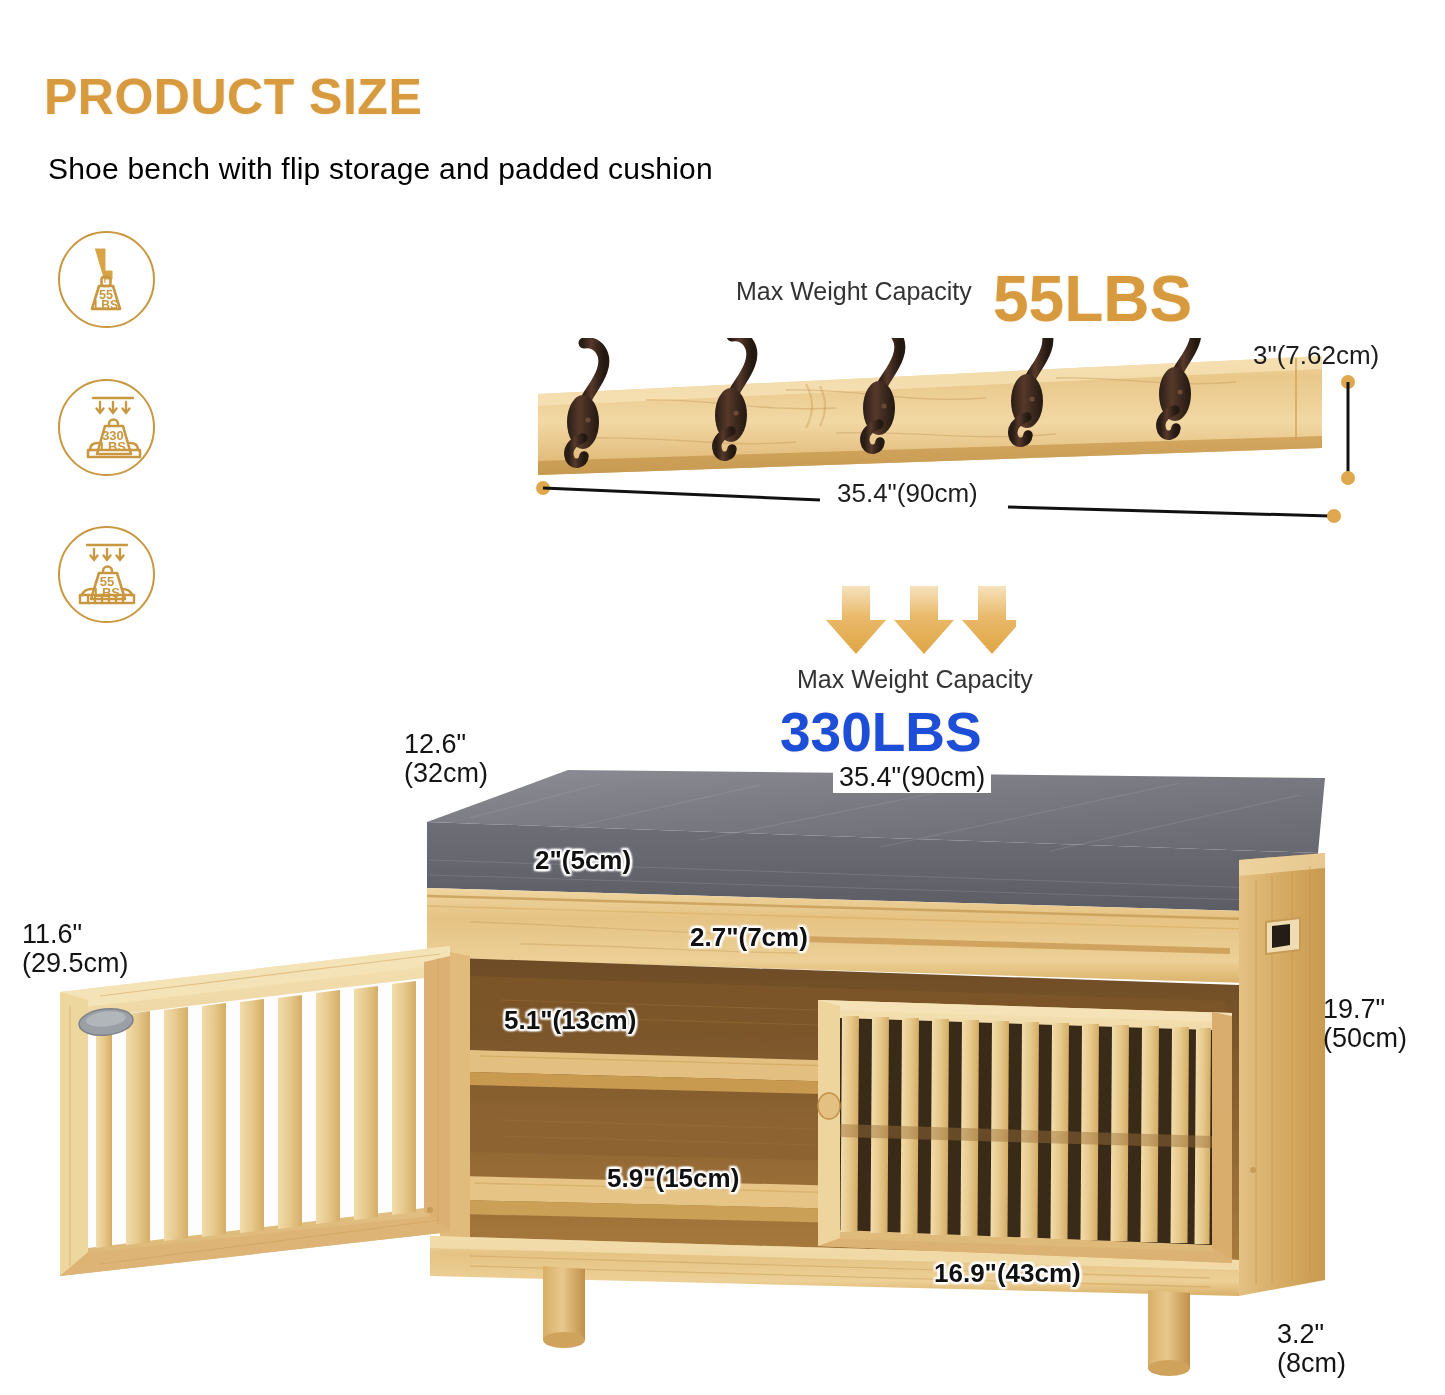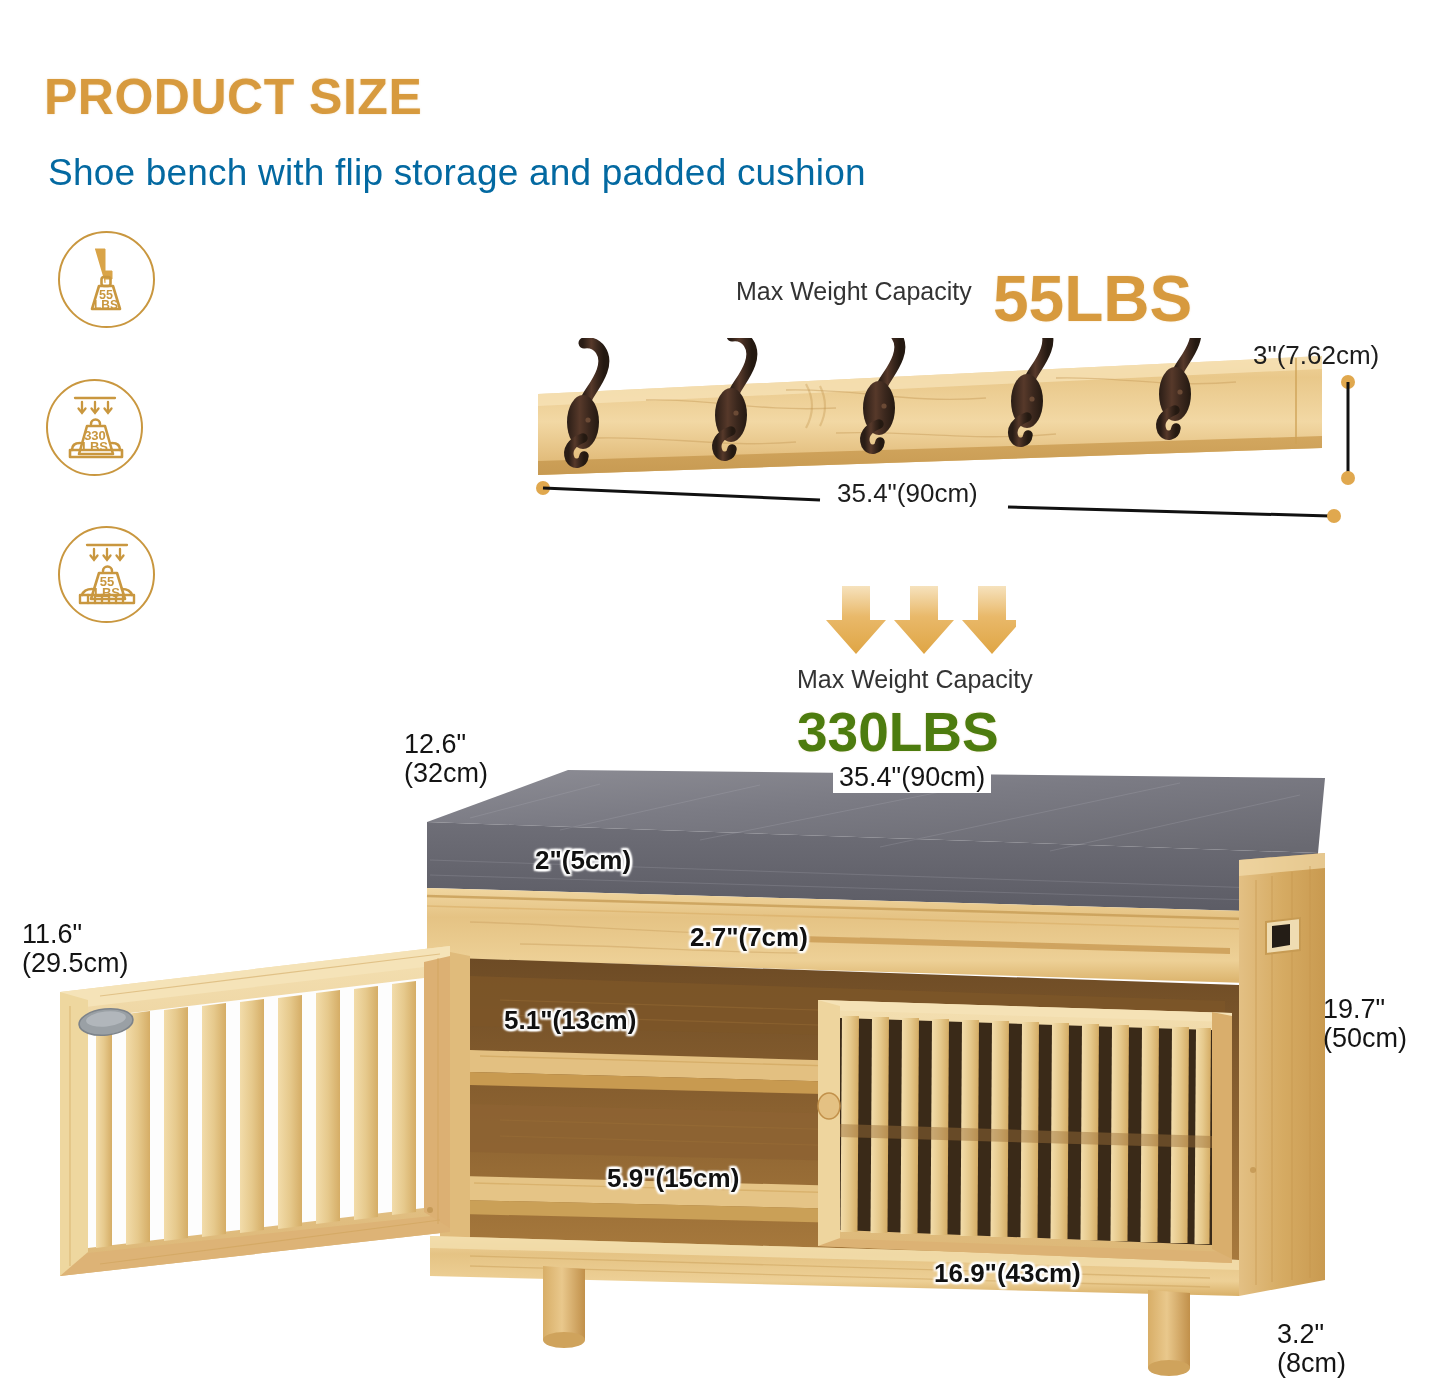--- a/index.html
+++ b/index.html
@@ -29,32 +29,32 @@
 
   
   #page-title{
     position:absolute; left:44px; top:72px; z-index:6;
     font-size:50px; font-weight:bold; letter-spacing:0.5px;
     color:#d79a3e; line-height:1;
     text-shadow:0 0 2px rgba(215,154,62,.35);
   }
   #subtitle{
     position:absolute; left:48px; top:152px; z-index:6;
-    font-size:37px; color:#0369a1; letter-spacing:0.2px;
+    font-size:30px; color:#000000; letter-spacing:0.2px;
   }
 
   
   .badge{
     position:absolute; z-index:6;
     width:97px; height:97px; border-radius:50%;
     border:2.5px solid #c9973f;
     display:flex; align-items:center; justify-content:center;
   }
   #badge-hook-55 { left:58px; top:231px; }
-  #badge-seat-330{ left:46px; top:379px; }
+  #badge-seat-330{ left:58px; top:379px;justify-content:flex-end; }
   #badge-shelf-55{ left:58px; top:526px; }
   .badge svg{ display:block; }
 
   
   #hookrack-capacity-label{
     position:absolute; left:736px; top:277px; z-index:6;
     font-size:25px; color:#333;
   }
   #hookrack-capacity-value{
     position:absolute; left:993px; top:262px; z-index:6;
@@ -74,22 +74,22 @@
     background:#fff; padding:0 7px;
   }
 
   
   #arrows-330{ position:absolute; left:820px; top:586px; z-index:6; }
   #bench-capacity-label{
     position:absolute; left:797px; top:665px; z-index:6;
     font-size:25px; color:#333;
   }
   #bench-capacity-value{
-    position:absolute; left:797px; top:700px; z-index:6;
-    font-size:55px; font-weight:bold; color:#4d7c0f;
+    position:absolute; left:780px; top:700px; z-index:6;
+    font-size:55px; font-weight:bold; color:#1d4ed8;
     text-shadow:0 0 2px rgba(215,154,62,.3);
   }
 
   
   #bench{ position:absolute; left:0px; top:700px; width:1445px; height:695px; z-index:6; }
 
   
   .dim{ position:absolute; z-index:9; color:#141414; white-space:nowrap; }
   .dim.outline{
     color:#111; font-weight:bold;

